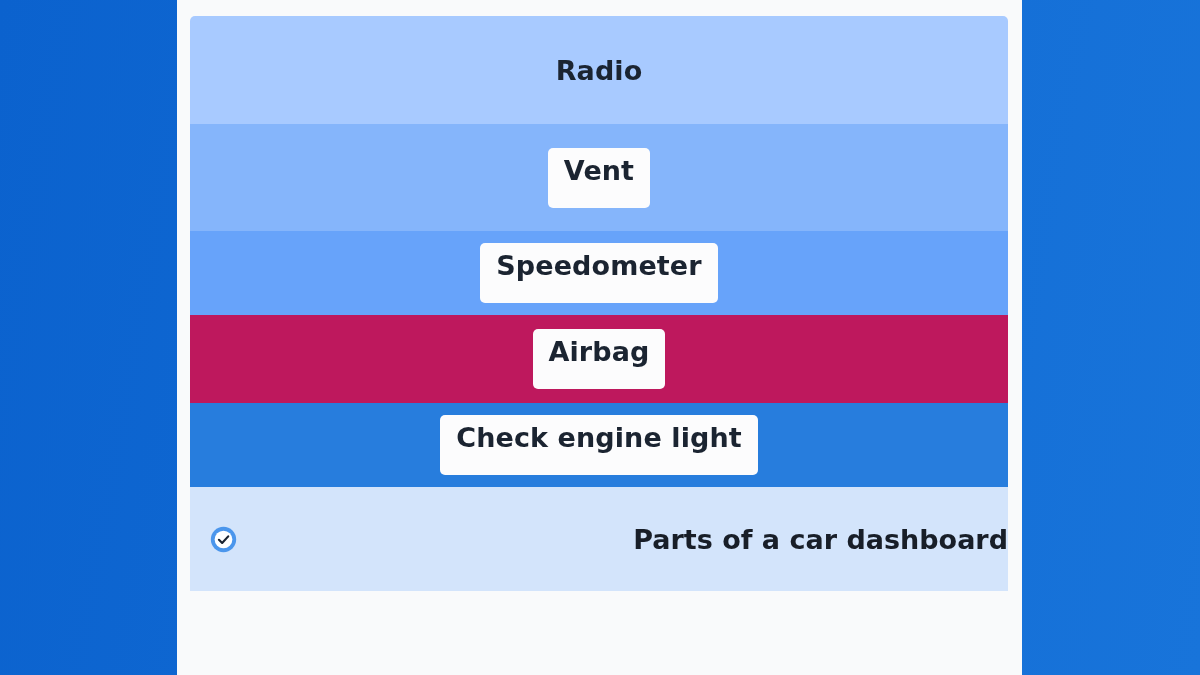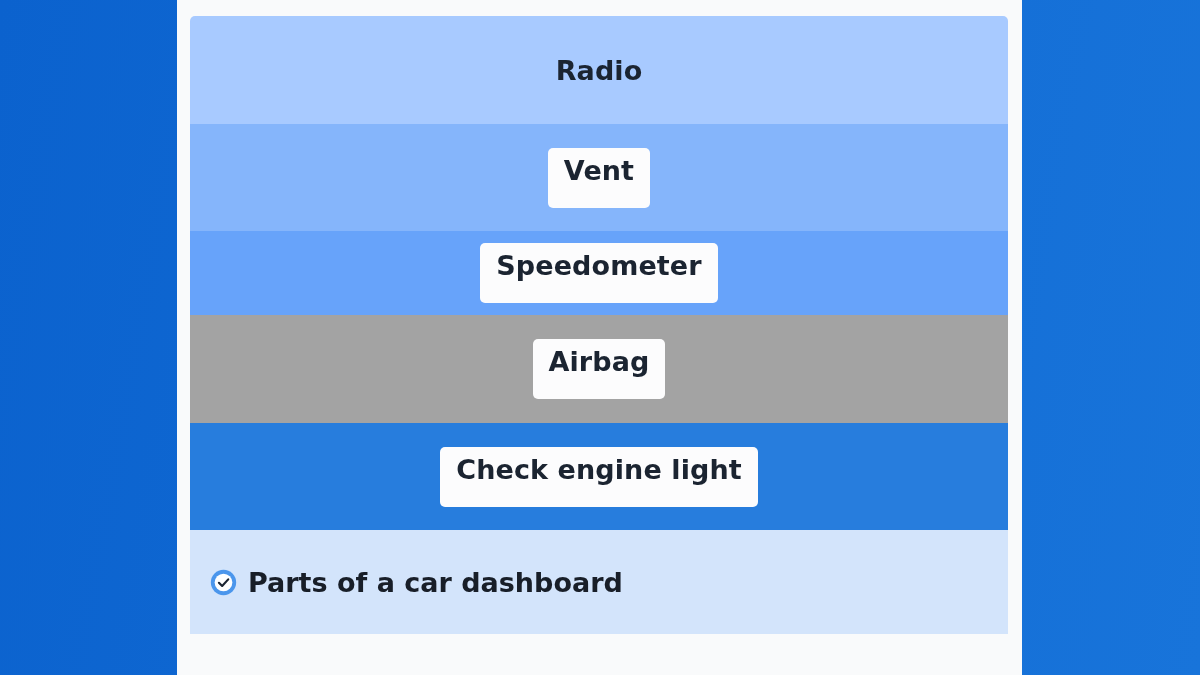--- a/index.html
+++ b/index.html
@@ -61,21 +61,21 @@
     border-radius: 5px;
     padding: 9px 16px 24px 16px;
   }
 
   
   #card-footer {
     width: 100%;
     flex: none;
     display: flex;
     align-items: center;
-    justify-content: flex-start;
+    justify-content: space-between;
     gap: 11px;
     padding-left: 20px;
   }
 
   #footer-check-icon {
     width: 27px;
     height: 27px;
     flex: none;
     display: block;
   }
@@ -100,25 +100,25 @@
   </div>
 
   <div class="band" style="background: rgb(133, 181, 251); height: 107px;">
     <span class="band-label chip">Vent</span>
   </div>
 
   <div class="band" style="background: rgb(103, 163, 250); height: 84px;">
     <span class="band-label chip">Speedometer</span>
   </div>
 
-  <div class="band" style="background: #a3a3a3; height: 108px;">
+  <div class="band" style="background: #be185d; height: 88px;">
     <span class="band-label chip">Airbag</span>
   </div>
 
-  <div class="band" style="background: rgb(39, 125, 221); height: 107px;">
+  <div class="band" style="background: rgb(39, 125, 221); height: 84px;">
     <span class="band-label chip">Check engine light</span>
   </div>
 
   <div id="card-footer" style="background: rgb(211, 228, 251); height: 104px;">
     <svg id="footer-check-icon" viewBox="0 0 32 32">
       <circle cx="16" cy="16" r="15" fill="#4b96ec"></circle>
       <circle cx="16" cy="16" r="10.5" fill="#ffffff"></circle>
       <path d="M10.6 16.4 L14.4 20.1 L21.6 12.3" fill="none" stroke="#1b2431" stroke-width="2.6" stroke-linecap="round" stroke-linejoin="round"></path>
     </svg>
     <span id="footer-label">Parts of a car dashboard</span>

